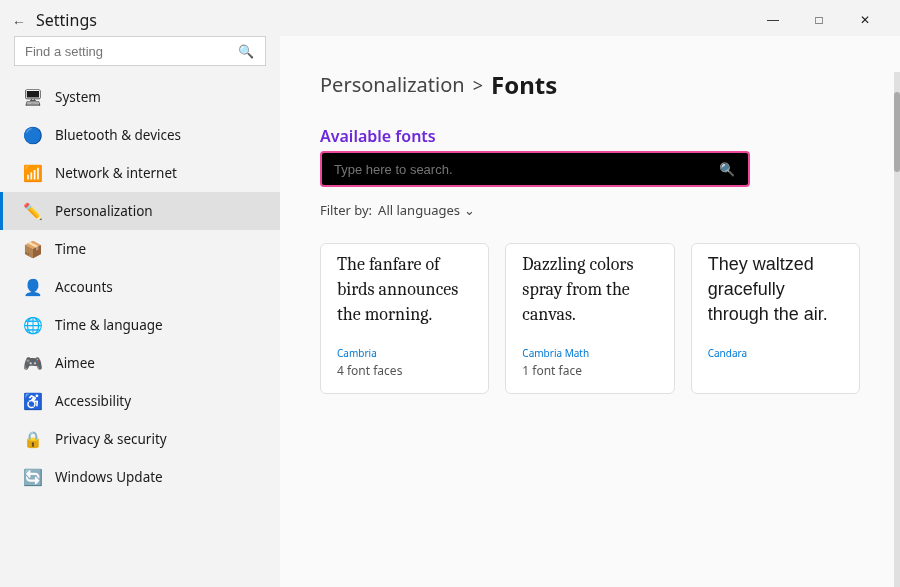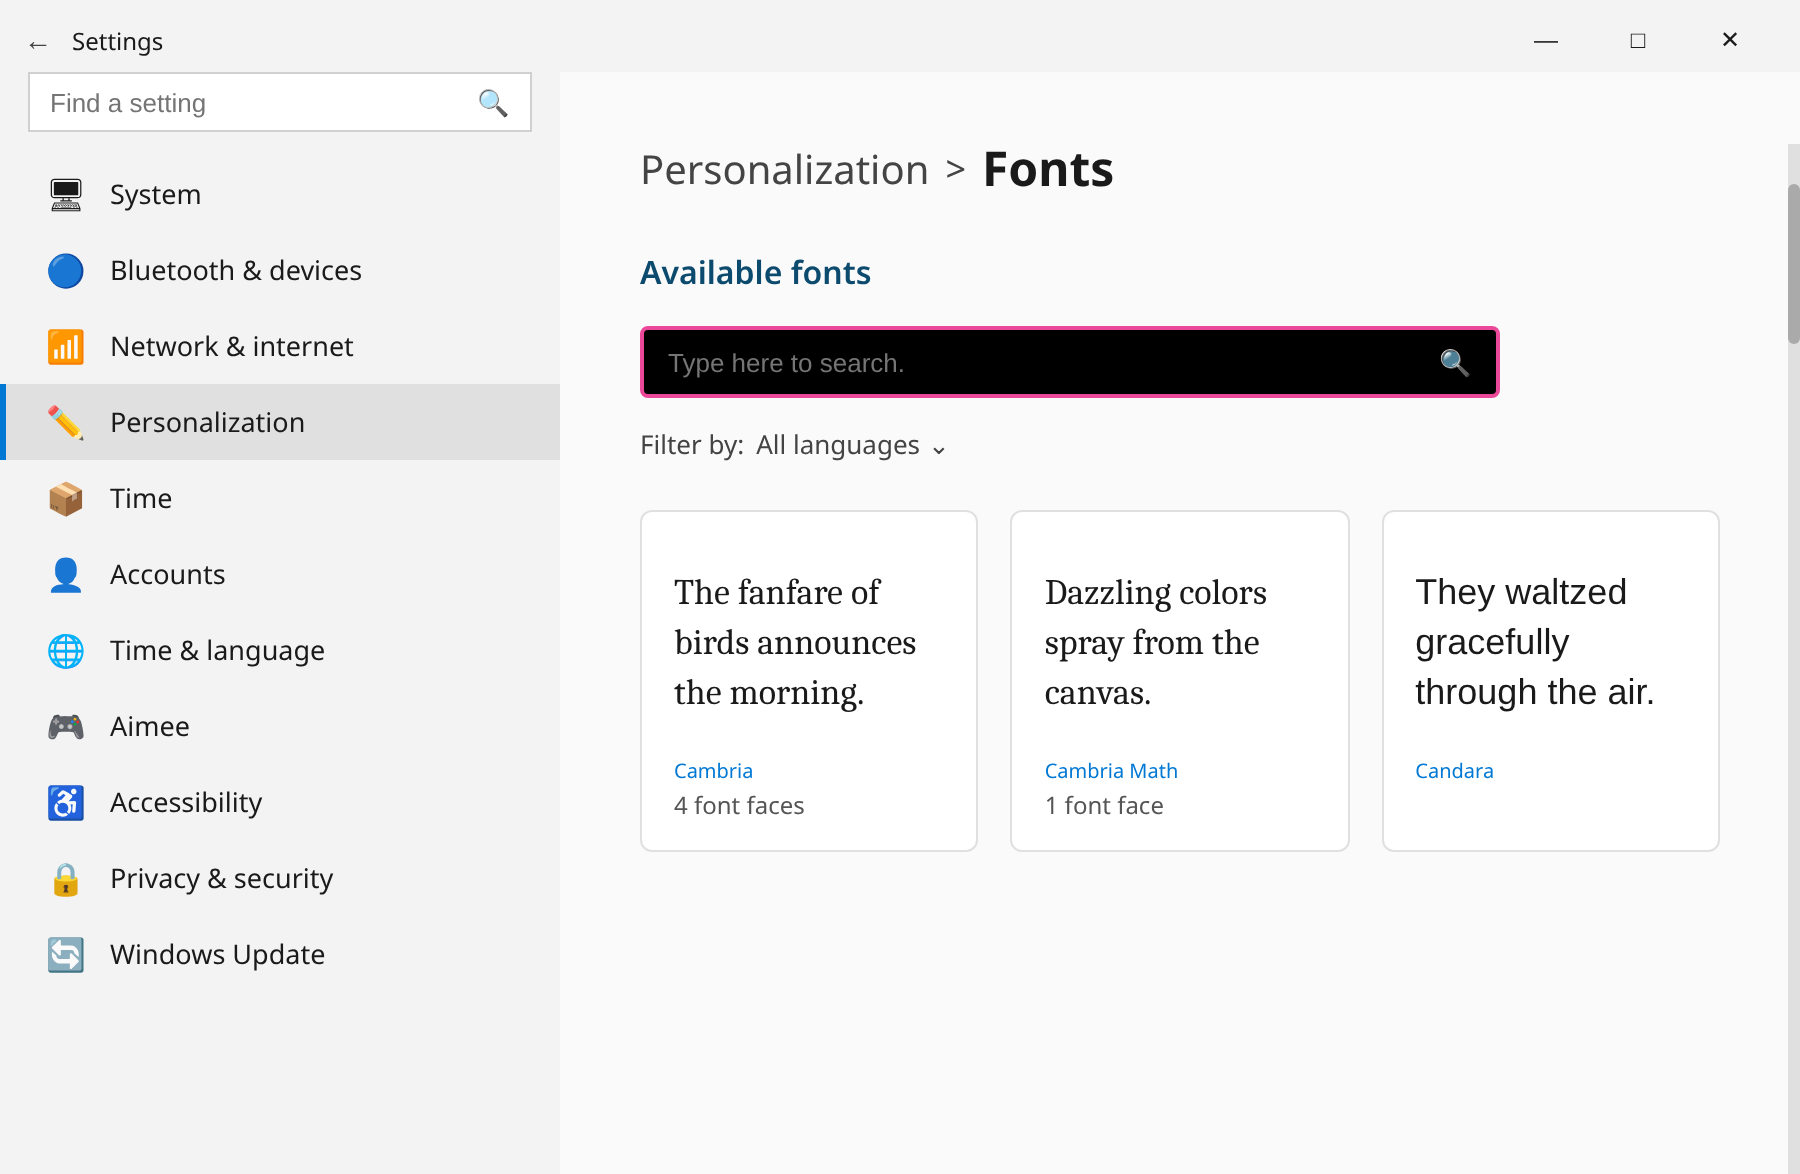--- a/index.html
+++ b/index.html
@@ -19,21 +19,21 @@
       background: #f3f3f3;
       padding: 8px 12px 4px 12px;
       height: 36px;
     }
     .title-bar-left {
       display: flex;
       align-items: center;
       gap: 10px;
     }
     .title-bar-title {
-      font-size: 12px;
+      font-size: 16px;
       color: #1a1a1a;
     }
     .title-bar-buttons {
       display: flex;
       gap: 0;
     }
     .title-btn {
       width: 46px;
       height: 32px;
       border: none;
@@ -149,22 +149,22 @@
       color: #444;
     }
     .breadcrumb-current {
       font-size: 24px;
       font-weight: 700;
       color: #1a1a1a;
     }
     .section-title {
       font-size: 16px;
       font-weight: 600;
-      color: #0c4a6e;
-      margin-bottom: 16px;
+      color: #6d28d9;
+      margin-bottom: 4px;
     }
     .font-search-bar {
       display: flex;
       align-items: center;
       background: #000000;
       border: 2px solid #ec4899;
       border-radius: 4px;
       padding: 7px 12px;
       gap: 8px;
       margin-bottom: 14px;
@@ -197,21 +197,21 @@
     }
     .fonts-grid {
       display: grid;
       grid-template-columns: repeat(3, 1fr);
       gap: 16px;
     }
     .font-card {
       background: white;
       border: 1px solid #e0e0e0;
       border-radius: 6px;
-      padding: 28px 16px 14px 16px;
+      padding: 8px 16px 14px 16px;
       cursor: pointer;
     }
     .font-preview-text {
       font-size: 18px;
       color: #1a1a1a;
       line-height: 1.4;
       margin-bottom: 14px;
       min-height: 80px;
     }
     .font-preview-text.cambria { font-family: Cambria, serif; }

